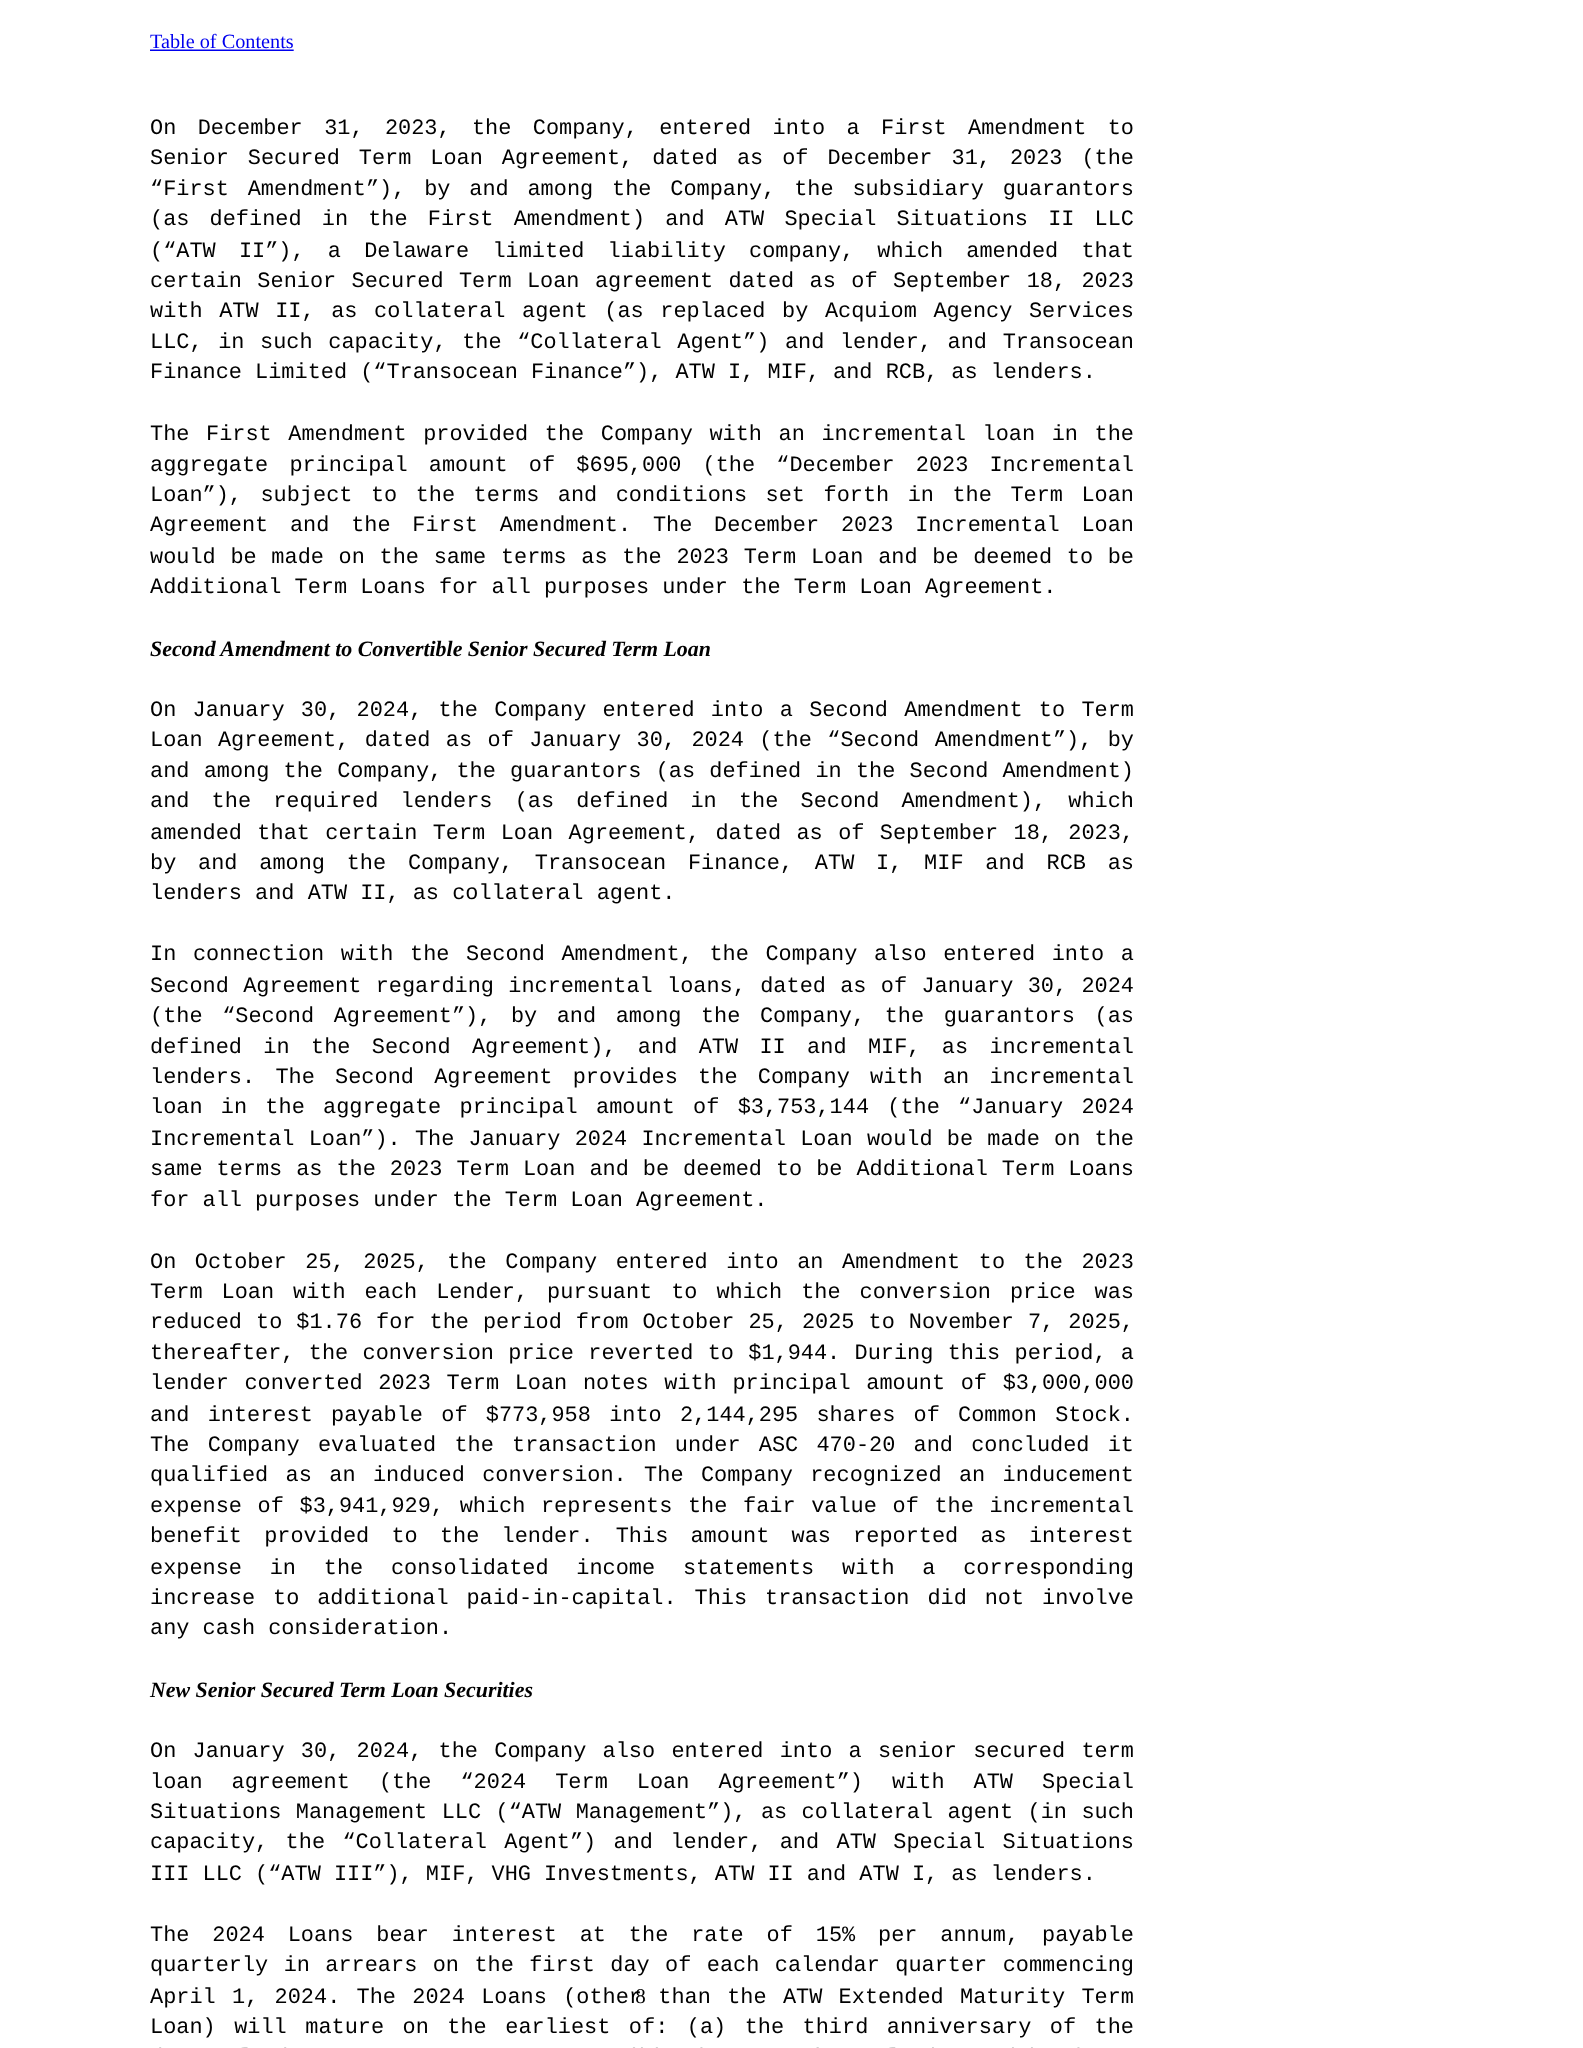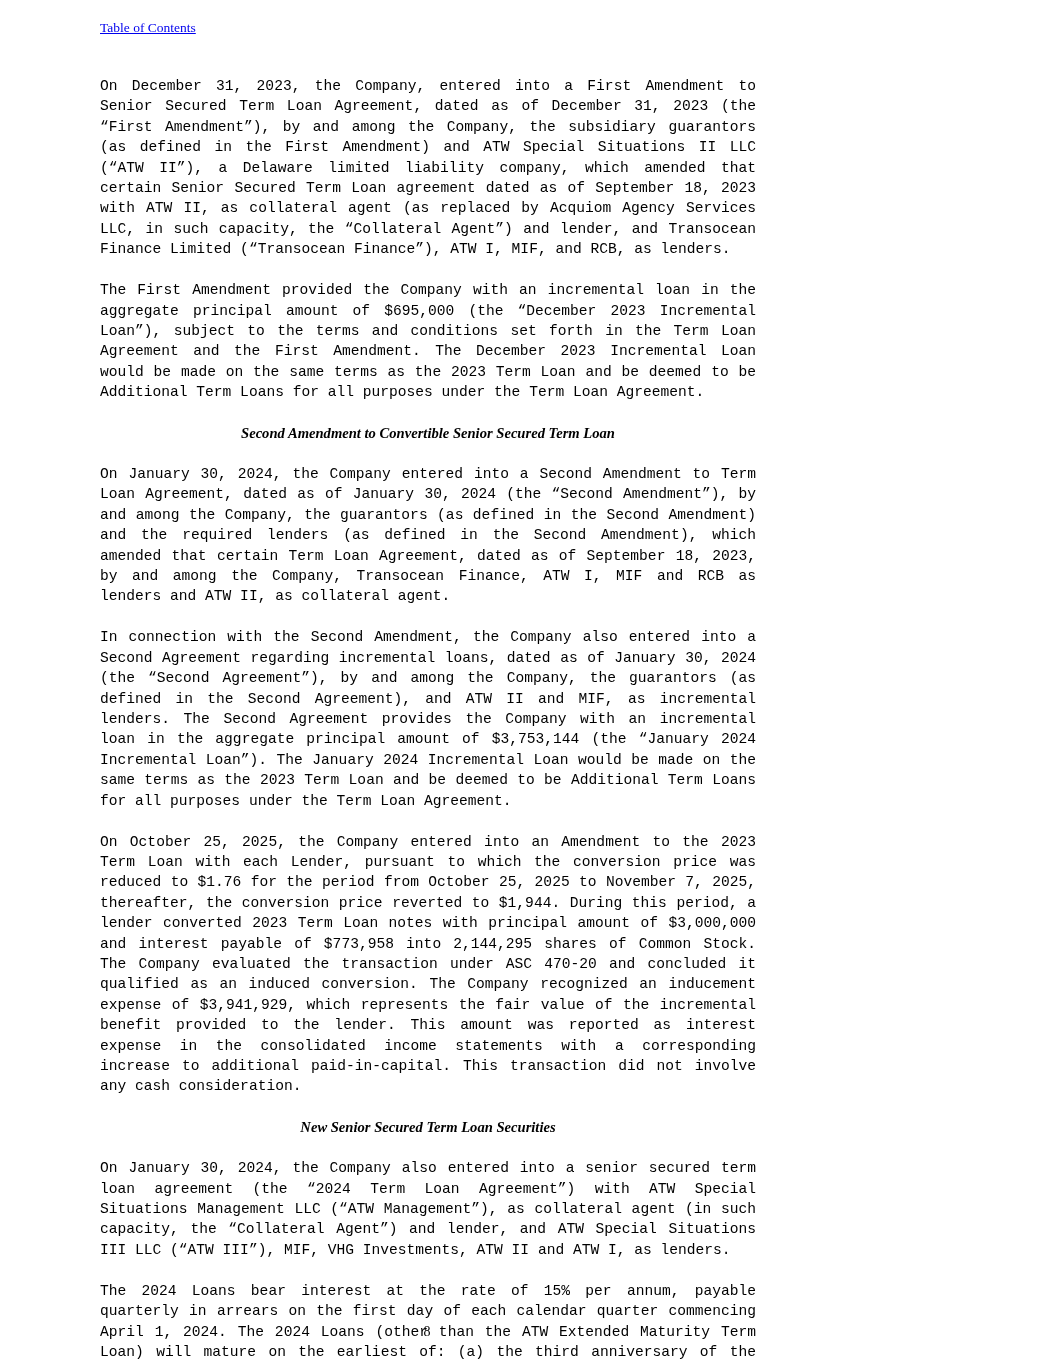--- a/index.html
+++ b/index.html
@@ -36,21 +36,21 @@
     text-align: justify;
     margin: 0 0 20.5px 0;
     font-family: Liberation Mono, monospace;
   }
   h3.section-heading {
     font-size: 14.6px;
     line-height: 20.4px;
     font-weight: bold;
     font-style: italic;
     margin: 0 0 20.5px 0;
-    text-align: center;
+    text-align: left;
   }
   .page-number {
     position: absolute;
     left: 0;
     bottom: 25px;
     width: 100%;
     text-align: center;
     font-size: 14px;
     line-height: 16px;
   }

